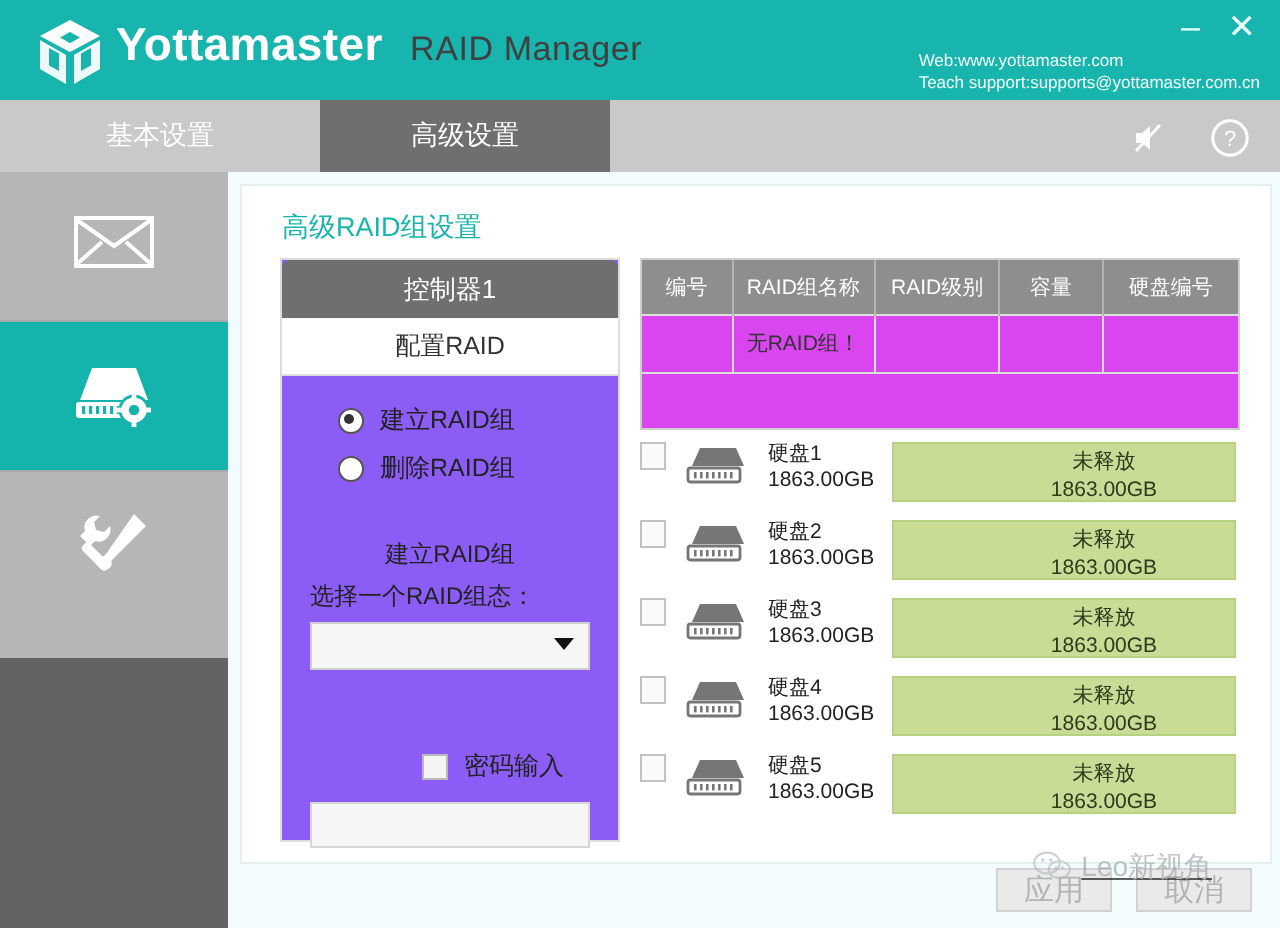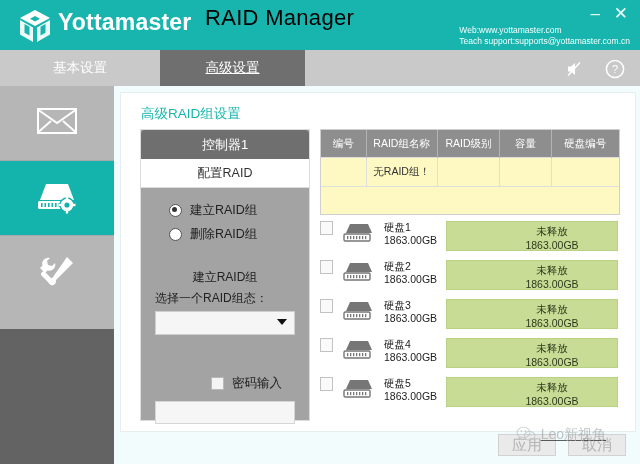--- a/index.html
+++ b/index.html
@@ -8,66 +8,66 @@
     font-family:"Liberation Sans","DejaVu Sans",sans-serif;
     background:#ffffff;
     -webkit-font-smoothing:antialiased;
   }
   .app{position:relative;width:640px;height:464px;overflow:hidden;background:#fff;}
 
   
   .titlebar{position:absolute;left:0;top:0;width:640px;height:58px;background:#18b5ae;}
   .logo-wrap{position:absolute;left:16px;top:8px;width:38px;height:36px;}
   .brand{position:absolute;left:58px;top:9px;font-size:23px;color:#fff;font-weight:bold;letter-spacing:.2px;}
-  .apptitle{position:absolute;left:205px;top:5px;font-size:22px;color:#000000;letter-spacing:.3px;}
+  .apptitle{position:absolute;left:205px;top:15px;font-size:17px;color:#404040;letter-spacing:.3px;}
   .contact{position:absolute;right:10px;top:25px;text-align:left;color:#f2fffe;font-size:8.5px;line-height:11px;}
   .contact div{white-space:nowrap;}
   .winbtn{position:absolute;top:6px;color:#eafffd;cursor:pointer;}
   .win-min{right:40px;font-size:17px;line-height:16px;}
   .win-close{right:12px;font-size:17px;line-height:16px;}
 
   
   .tabbar{position:absolute;left:0;top:50px;width:640px;height:36px;background:#c9c9c9;}
   .tab{position:absolute;top:0;height:36px;line-height:36px;text-align:center;font-size:13.5px;color:#ffffff;cursor:pointer;}
   .tab-basic{left:0;width:160px;background:#c9c9c9;}
-  .tab-adv{left:160px;width:145px;background:#6f6f6f;text-decoration:underline;}
+  .tab-adv{left:160px;width:145px;background:#6f6f6f;}
   .tabicons{position:absolute;right:14px;top:58px;display:flex;gap:18px;align-items:center;}
   .ticon{width:22px;height:22px;cursor:pointer;}
 
   
   .rail{position:absolute;left:0;top:86px;width:114px;height:378px;background:#b6b6b6;}
   .railitem{position:relative;width:114px;height:74px;display:flex;align-items:center;justify-content:center;cursor:pointer;}
   .railitem.active{background:#14b3ab;}
   .rail-sep{width:114px;height:1px;background:#a9a9a9;}
   .rail-bottom{position:absolute;left:0;top:243px;width:114px;height:135px;background:#636363;}
 
   
   .body{position:absolute;left:114px;top:86px;width:526px;height:378px;background:#f3fcfd;}
   .panel{position:absolute;left:6px;top:6px;width:514px;height:338px;background:#ffffff;border:1px solid #e6eef0;}
   .sect-title{position:absolute;left:20px;top:12px;font-size:13.5px;color:#18b5ae;}
 
   
-  .card{position:absolute;left:19px;top:36px;width:168px;height:290px;background:#a3a3a3;border:1px solid #dcdcdc;}
+  .card{position:absolute;left:19px;top:36px;width:168px;height:290px;background:#8b5cf6;border:1px solid #dcdcdc;}
   .card-hd{height:29px;background:#6f6f6f;color:#fff;font-size:13px;display:flex;align-items:center;justify-content:center;border-radius:4px 4px 0 0;}
   .card-sub{height:28px;background:#fff;color:#333;font-size:12.5px;display:flex;align-items:center;justify-content:center;border-bottom:1px solid #dcdcdc;}
   .radios{padding:14px 0 0 28px;}
   .radio-row{display:flex;align-items:center;gap:8px;margin-bottom:7px;cursor:pointer;}
   .radio{width:11px;height:11px;border:1.3px solid #555;border-radius:50%;position:relative;background:#fff;flex:none;}
   .radio.on::after{content:"";position:absolute;left:2px;top:2px;width:5px;height:5px;border-radius:50%;background:#333;}
   .radio-lbl{font-size:12.5px;color:#222;}
   .grp-title{text-align:center;font-size:12px;color:#222;margin-top:26px;}
   .grp-lbl{font-size:12px;color:#222;margin:4px 0 4px 14px;}
   .select{margin:0 14px;height:22px;background:#f6f6f6;border:1px solid #cfcfcf;position:relative;}
   .select .caret{position:absolute;right:7px;top:7px;width:0;height:0;border-left:5px solid transparent;border-right:5px solid transparent;border-top:6px solid #111;}
   .pw-row{display:flex;align-items:center;gap:8px;margin:40px 0 0 30px;cursor:pointer;padding-left:40px;}
   .cbox{width:11px;height:11px;border:1px solid #b9b9b9;background:#f4f4f4;flex:none;}
   .pw-input{margin:9px 14px 0 14px;height:21px;background:#f6f6f6;border:1px solid #d6d6d6;}
 
   
-  .tablewrap{position:absolute;left:199px;top:36px;width:298px;height:84px;border:1px solid #cfcfcf;background:#fef9c3;}
+  .tablewrap{position:absolute;left:199px;top:36px;width:298px;height:84px;border:1px solid #cfcfcf;background:#d946ef;}
   table.raidtbl{border-collapse:collapse;width:100%;table-layout:fixed;}
   table.raidtbl th{background:#8e8e8e;color:#fff;font-size:10.5px;font-weight:normal;height:25px;border-right:1px solid #b4b4b4;}
   table.raidtbl th:last-child{border-right:none;}
   table.raidtbl td{height:26px;font-size:10.5px;color:#333;text-align:center;border-right:1px solid #dedede;border-top:1px solid #dedede;}
   table.raidtbl td:last-child{border-right:none;}
   .tbl-blank{position:absolute;left:0;bottom:0;width:100%;height:27px;border-top:1px solid #dedede;}
 
   
   .disklist{position:absolute;left:199px;top:128px;width:298px;}
   .diskrow{display:flex;height:32px;margin-bottom:7px;}

